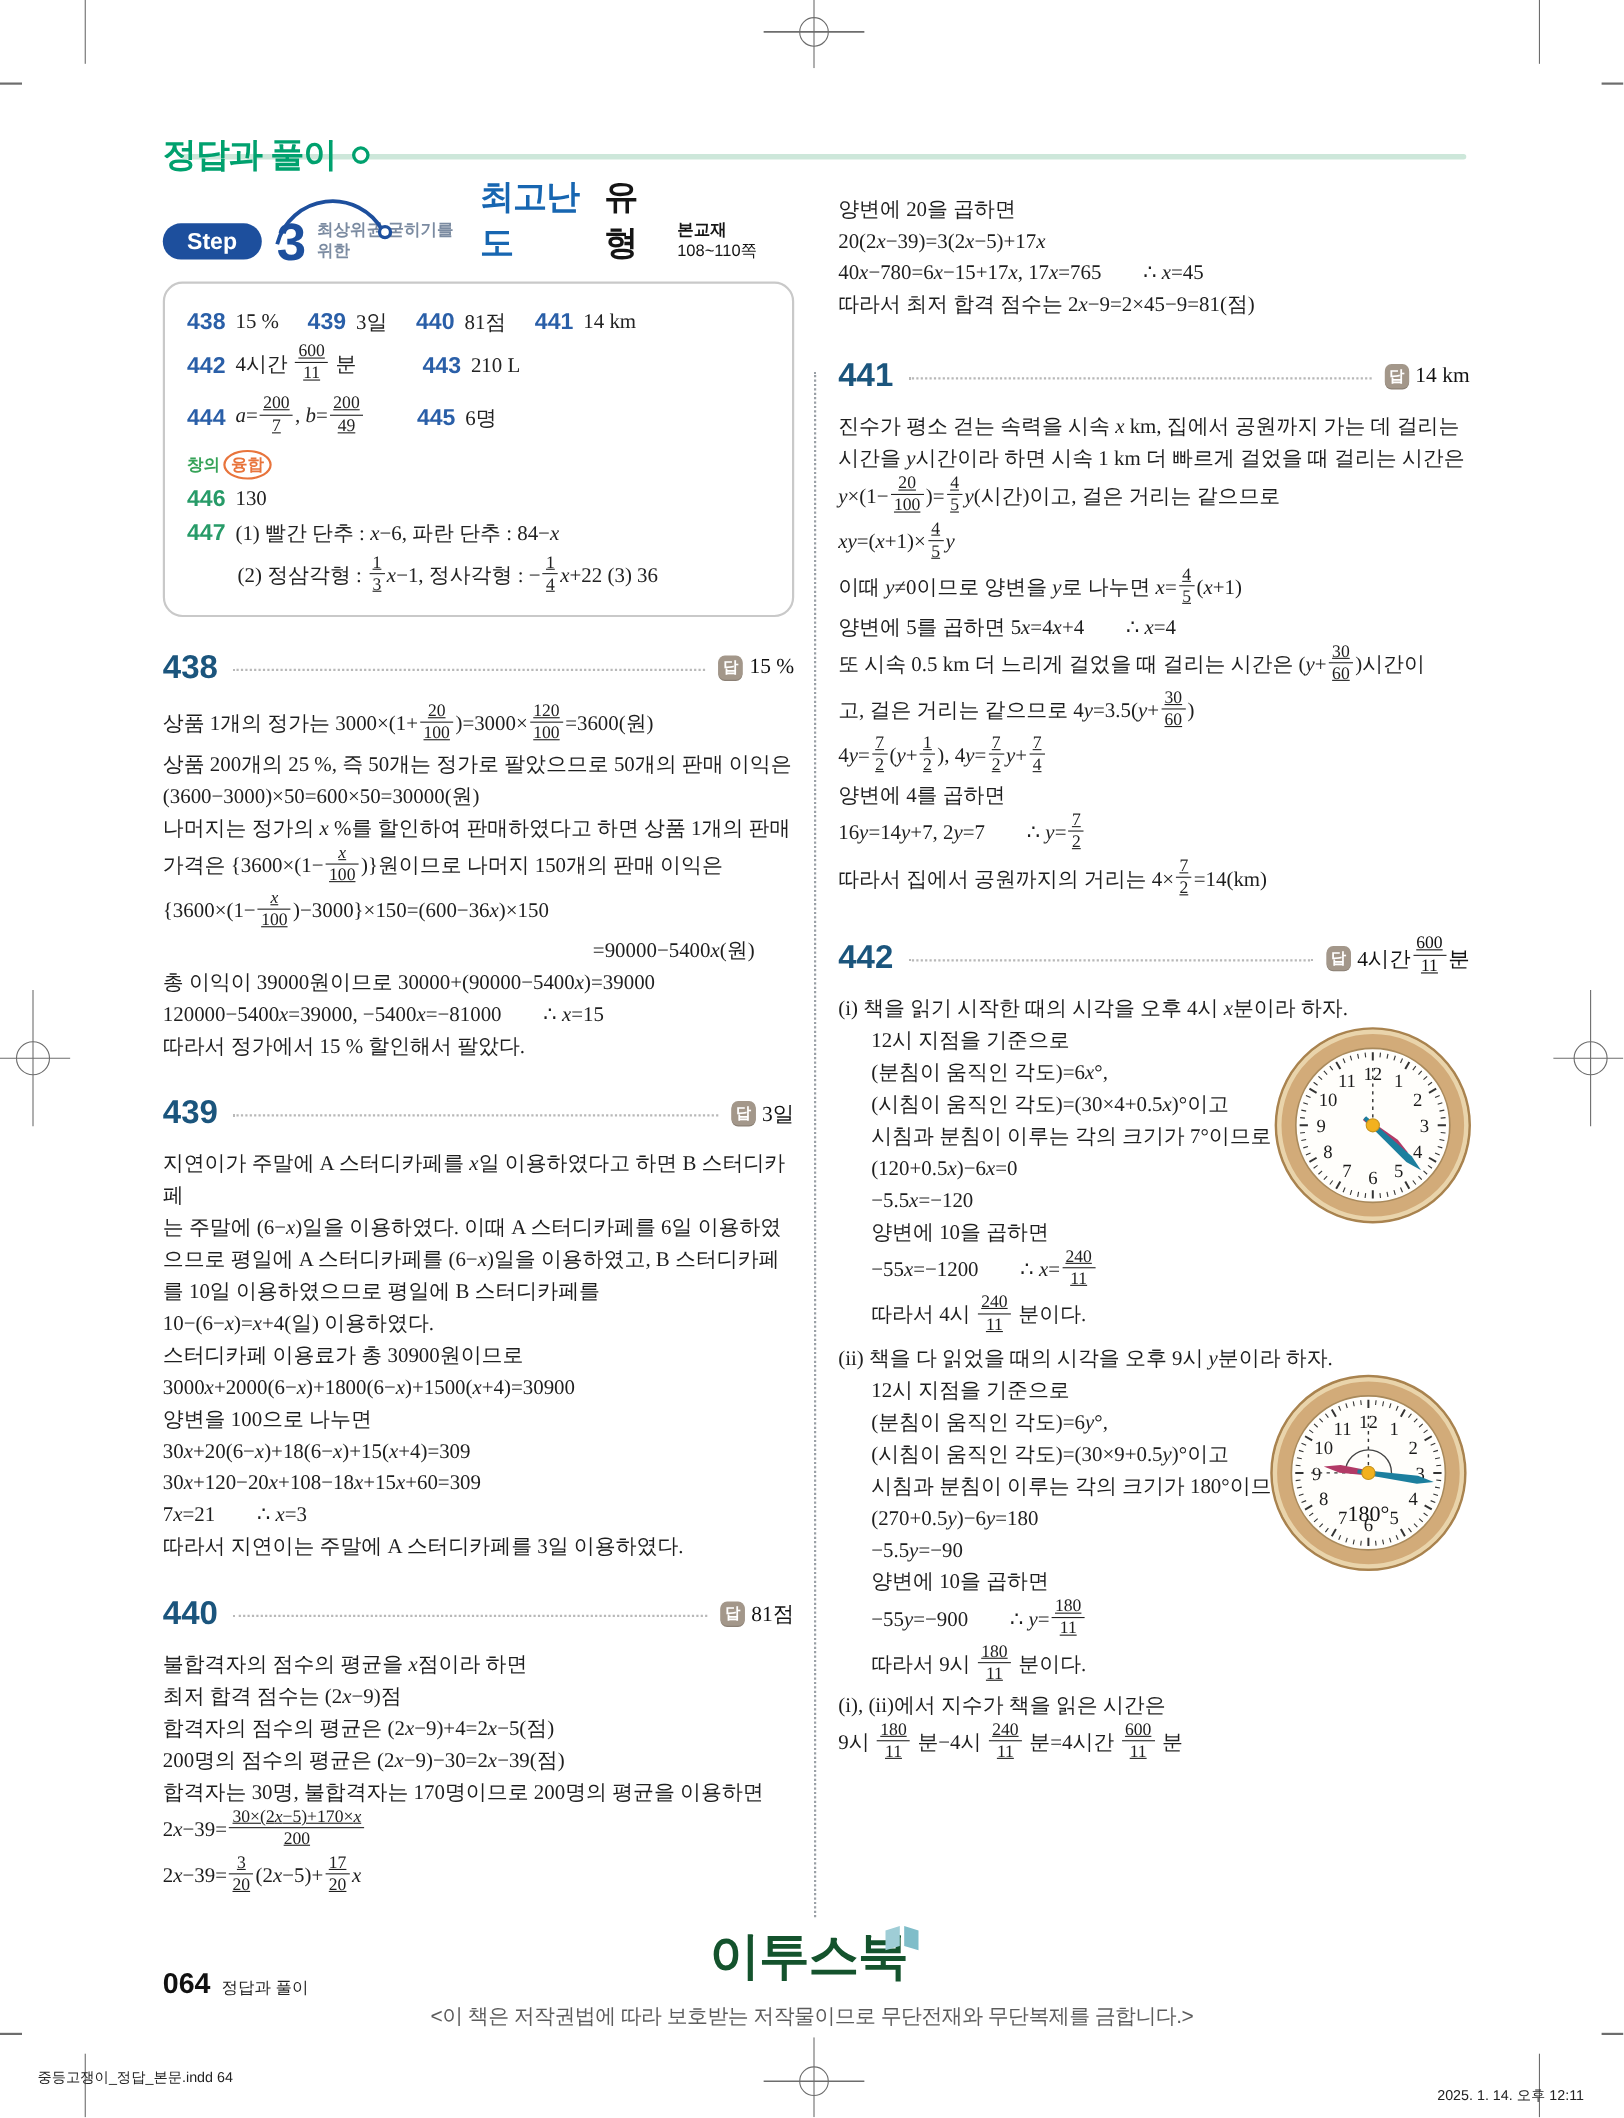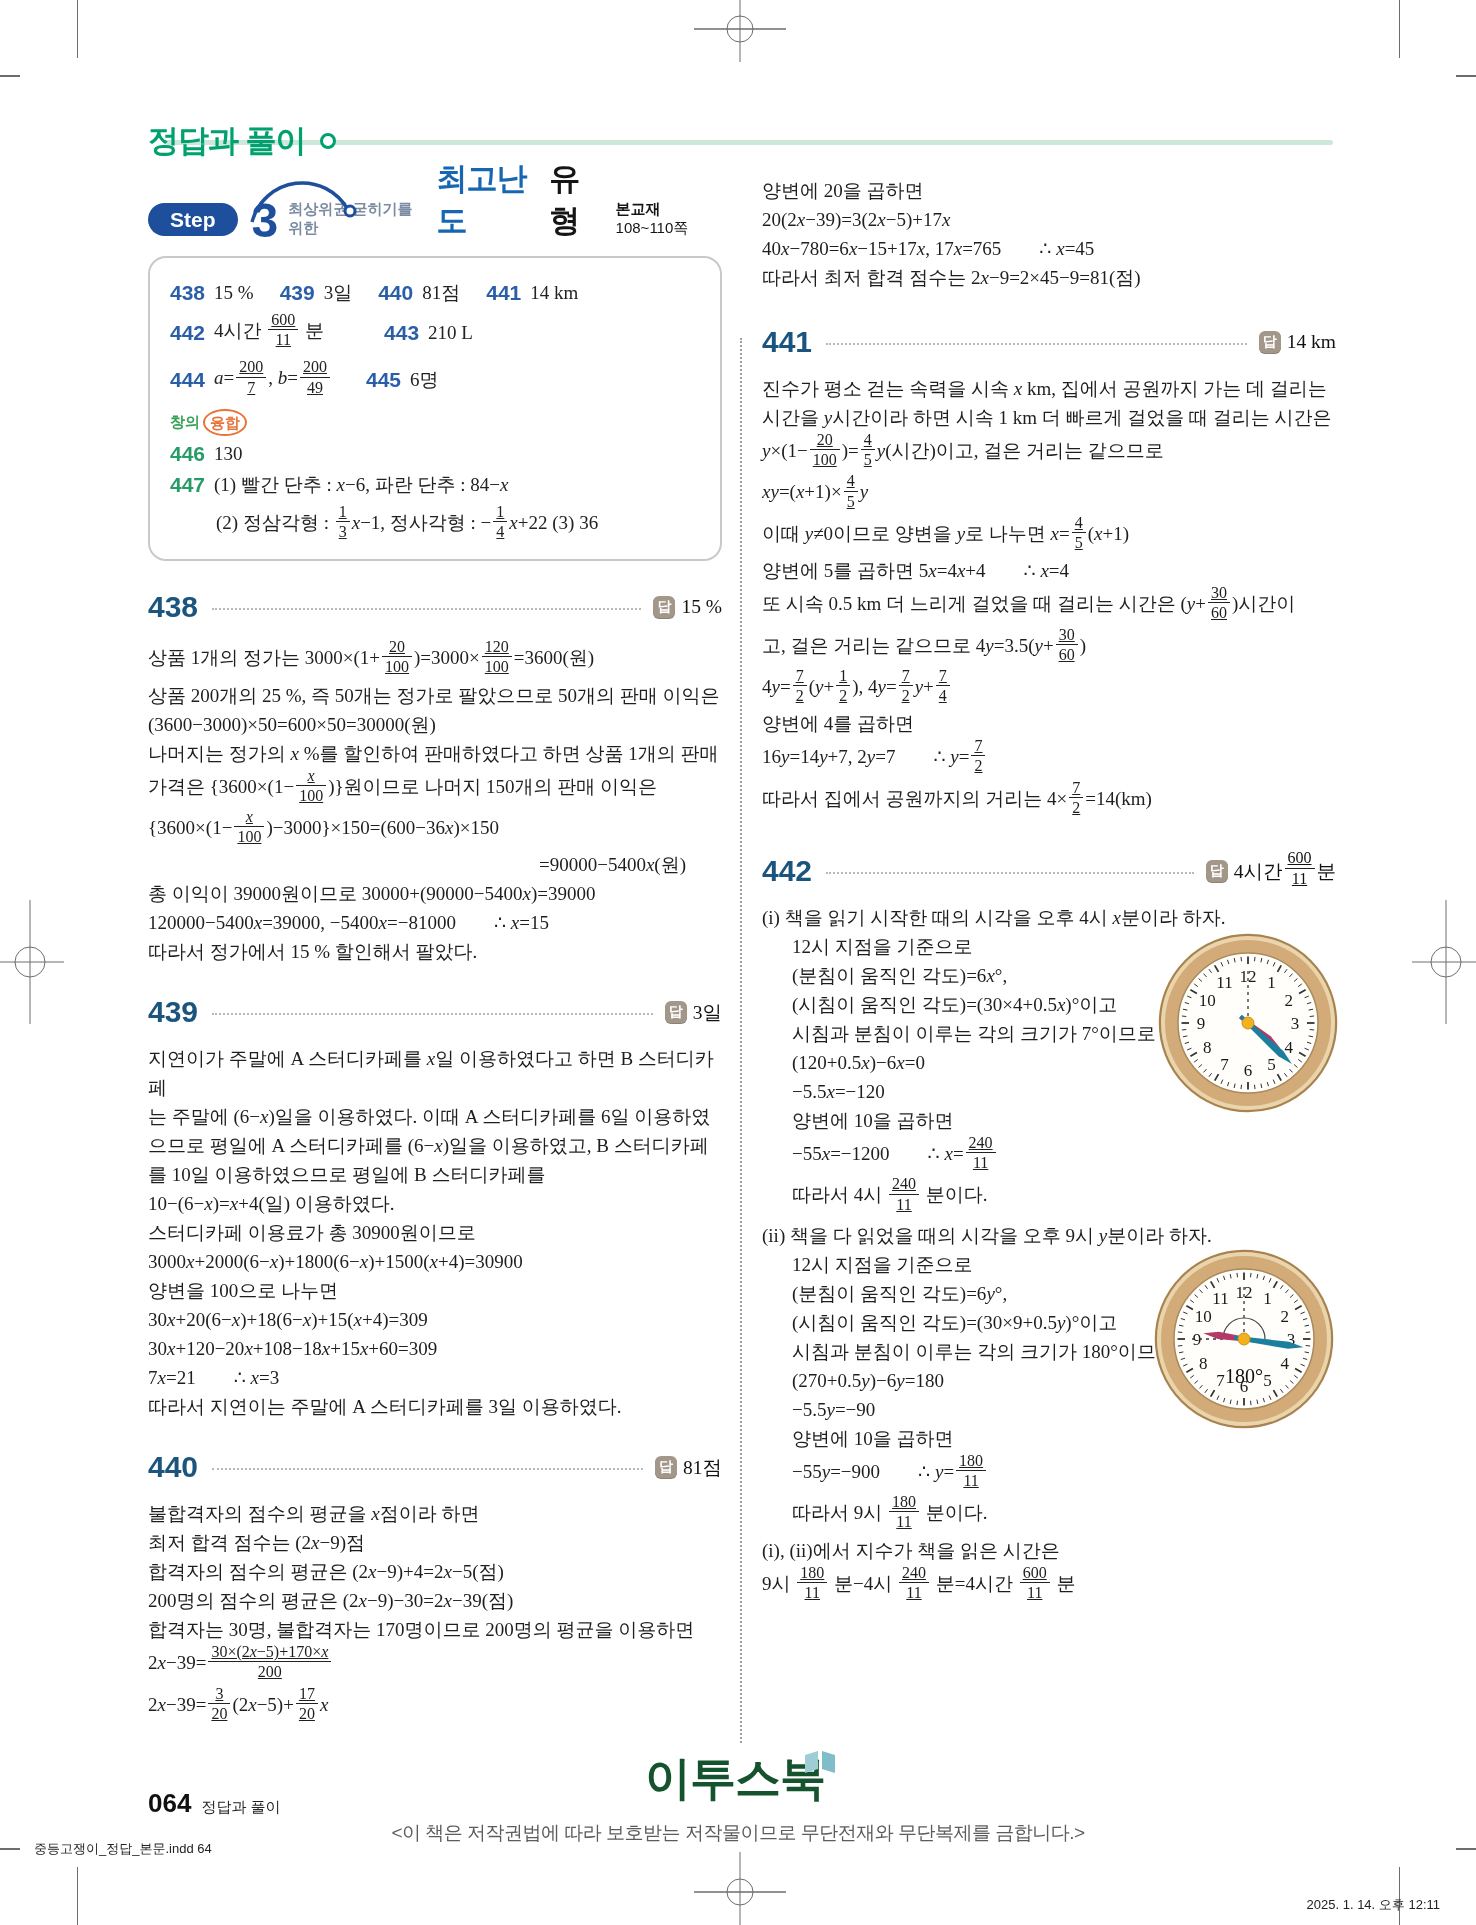--- a/index.html
+++ b/index.html
@@ -74,21 +74,21 @@
   
   #footer-pagenum{position:absolute;left:148px;top:1788px;display:flex;align-items:baseline;}
   .pagenum{font-family:"Liberation Sans",sans-serif;font-size:26px;font-weight:800;color:#111;margin-right:10px;}
   .pagenum-label{font-family:"Liberation Sans",sans-serif;font-size:15px;color:#222;}
   #watermark{position:absolute;left:645px;top:1748px;color:#14532d;font-weight:800;font-size:46px;
              font-family:"Liberation Sans",sans-serif;letter-spacing:-1px;}
   #watermark .book{position:absolute;right:-12px;top:-16px;display:inline-block;}
   #copyright{position:absolute;left:0;top:1820px;width:100%;text-align:center;
              font-family:"Liberation Sans",sans-serif;font-size:19px;color:#5c5c5c;letter-spacing:-0.5px;}
   .print-text{position:absolute;font-family:"Liberation Sans",sans-serif;font-size:13px;color:#222;}
-  #print-left{left:34px;top:1840px;}
+  #print-left{left:34px;top:1880px;}
   #print-right{right:36px;top:1896px;}
 
   
   .mark{position:absolute;}
   .thinline{background:#6d6d6d;}
 </style>
 </head>
 <body>
 
 <div id="page">
@@ -169,21 +169,21 @@
         <span class="abox-item" style="margin-right:60px;">
             <span class="abox-no">442</span>
             <span class="abox-ans">4시간 <span class="fr"><span class="nu">600</span><span class="de">11</span></span> 분</span>
           </span>
         <span class="abox-item">
             <span class="abox-no">443</span>
             <span class="abox-ans">210 L</span>
           </span>
       </div>
       <div class="abox-row">
-        <span class="abox-item" style="margin-right:34px;">
+        <span class="abox-item" style="margin-right:47px;">
             <span class="abox-no">444</span>
             <span class="abox-ans"><i>a</i>=<span class="fr"><span class="nu">200</span><span class="de">7</span></span>, <i>b</i>=<span class="fr"><span class="nu">200</span><span class="de">49</span></span></span>
           </span>
         <span class="abox-item">
             <span class="abox-no">445</span>
             <span class="abox-ans">6명</span>
           </span>
       </div>
       <div class="creative-badge">
         <span class="cb-left">창의</span>

